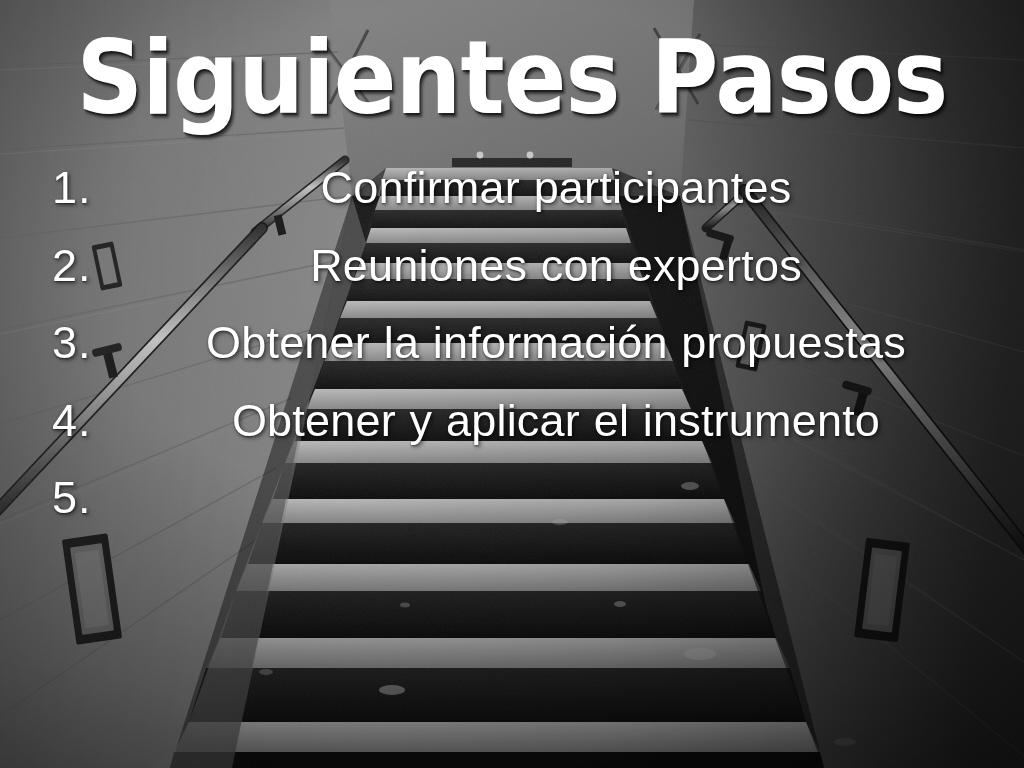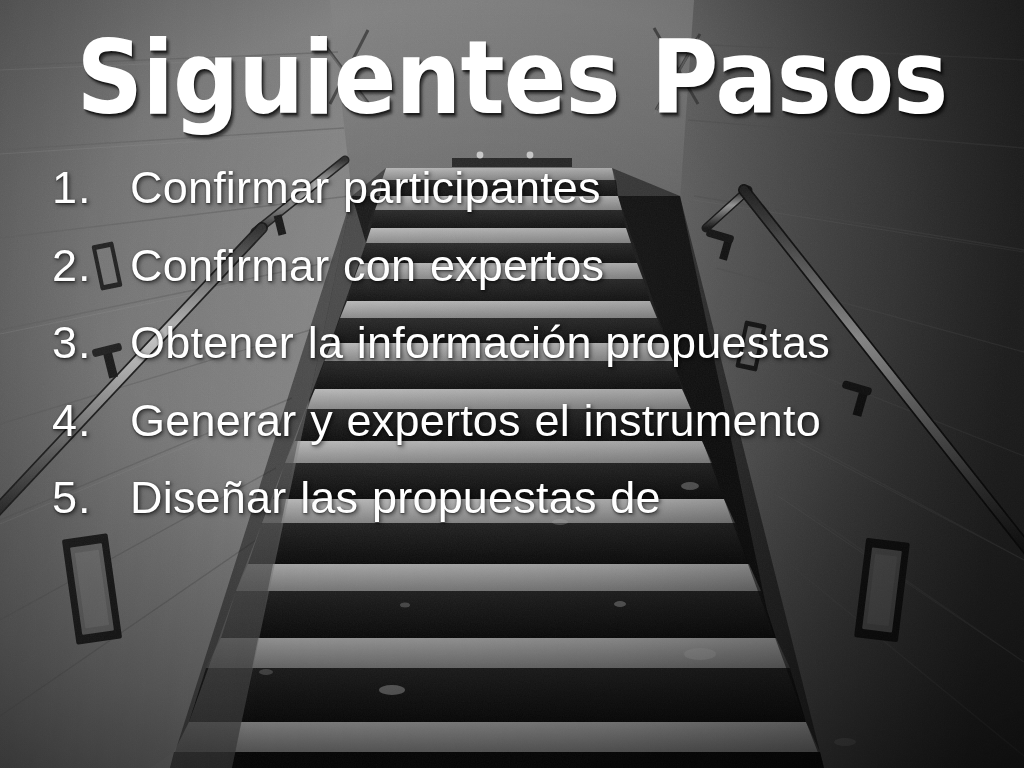--- a/index.html
+++ b/index.html
@@ -100,21 +100,21 @@
     font-size: 45px;
     font-weight: normal;
     letter-spacing: 1px;
   }
   .step-text {
     flex: 1 1 auto;
     font-weight: normal;
     letter-spacing: 0.2px;
     word-spacing: 1px;
   }
-  .step-text .wrap-line { display: block; }
+  .step-text .wrap-line { display: block; text-align: center; }
 </style>
 </head>
 <body>
 
 <div id="slide">
 
   <svg id="bg-photo" viewBox="0 0 1024 768" preserveAspectRatio="none">
     <defs>
       <linearGradient id="leftWall" x1="0" y1="0" x2="1" y2="0.25">
         <stop offset="0%" stop-color="#5d5d5d"></stop>
@@ -339,40 +339,39 @@
       <li class="step-item">
         <span class="step-num">1.</span>
         <span class="step-text">
             <span class="wrap-line">Confirmar participantes</span>
           </span>
       </li>
 
       <li class="step-item">
         <span class="step-num">2.</span>
         <span class="step-text">
-            <span class="wrap-line">Confirmar con expertos</span>
+            <span class="wrap-line">Reuniones con expertos</span>
           </span>
       </li>
 
       <li class="step-item">
         <span class="step-num">3.</span>
         <span class="step-text">
             <span class="wrap-line">Obtener la información propuestas</span>
           </span>
       </li>
 
       <li class="step-item">
         <span class="step-num">4.</span>
         <span class="step-text">
-            <span class="wrap-line">Generar y expertos el instrumento</span>
+            <span class="wrap-line">Obtener y aplicar el instrumento</span>
           </span>
       </li>
 
       <li class="step-item">
         <span class="step-num">5.</span>
         <span class="step-text">
-            <span class="wrap-line">Diseñar las propuestas de</span>
           </span>
       </li>
 
     </ol>
   </div>
 </div>
 
 </body></html>

